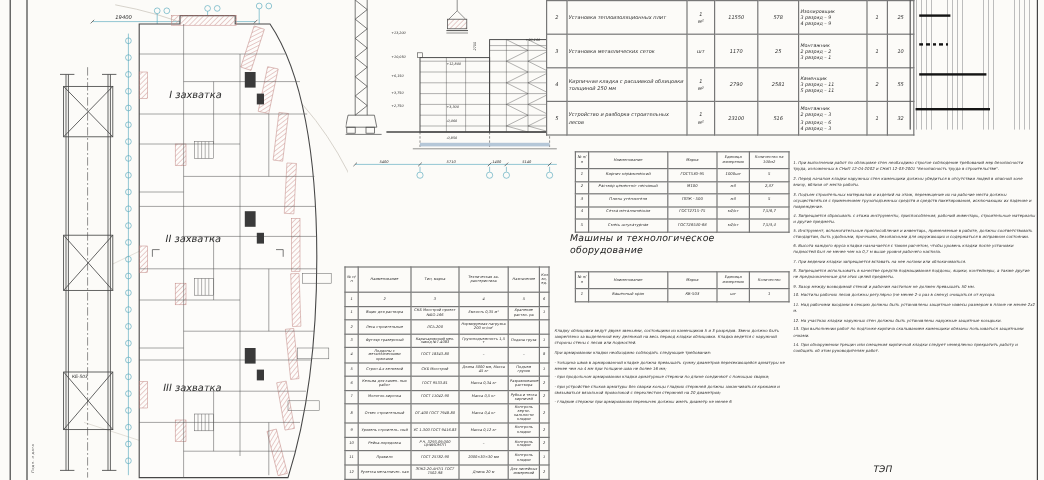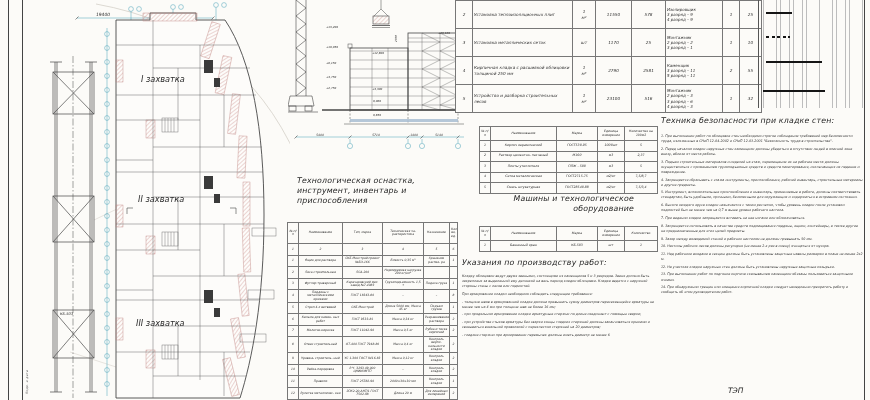--- a/index.html
+++ b/index.html
@@ -382,21 +382,20 @@
 
   <div class="schedule-chart">
     <div>
         <div class="bar" style="top: 12px; left: 7px; width: 26px;"></div>
         <div class="bar dashed" style="top: 36px; left: 7px; width: 24px;"></div>
         <div class="bar" style="top: 61px; left: 7px; width: 56px;"></div>
         <div class="bar" style="top: 90px; left: 4px; width: 62px;"></div>
       </div>
   </div>
 
-  <div class="abs h1" style="left:297px;top:176px;width:152px;">Технологическая оснастка, инструмент, инвентарь и приспособления</div>
   <table class="eq-table">
     <colgroup>
       <col style="width:11px">
         <col style="width:44px">
         <col style="width:40px">
       <col style="width:41px">
         <col style="width:26px">
         <col style="width:8px">
     </colgroup>
     <thead>
@@ -574,21 +573,21 @@
         <tr>
           <td>5</td>
           <td>Смесь штукатурная</td>
           <td>ГОСТ28540-88</td>
           <td>м2/кг</td>
           <td>7,5/3,4</td>
         </tr>
       </tbody>
   </table>
 
-  <div class="abs h1" style="left:499px;top:194px;width:135px;text-align:right;">Машины и технологическое оборудование</div>
+  <div class="abs h1" style="left:475px;top:194px;width:135px;">Машины и технологическое оборудование</div>
   <table class="mach-table sm-table">
     <colgroup>
       <col style="width:11px">
         <col style="width:66px">
         <col style="width:41px">
         <col style="width:27px">
         <col style="width:33px">
     </colgroup>
     <thead>
         <tr>
@@ -603,31 +602,29 @@
         <tr>
           <td>1</td>
           <td>Башенный кран</td>
           <td>КБ-503</td>
           <td>шт</td>
           <td>1</td>
         </tr>
       </tbody>
   </table>
 
-  <div class="abs h1" style="left:462px;top:258px;width:200px;">Указания по производству работ:</div>
   <div class="txt-block" style="left:462px;top:274px;width:194px;height:126px;overflow:hidden;">
       <div class="para">Кладку облицовки ведут двумя звеньями, состоящими из каменщиков 5 и 3 разрядов. Звено должно быть закреплено за выделенной ему делянкой на весь период кладки облицовки. Кладка ведется с наружной стороны стены с лесов или подмостей.</div>
       <div class="para">При армировании кладки необходимо соблюдать следующие требования:</div>
       <div class="para">- толщина швов в армированной кладке должна превышать сумму диаметров пересекающейся арматуры не менее чем на 4 мм при толщине шва не более 16 мм;</div>
       <div class="para">- при продольном армировании кладки арматурные стержни по длине соединяют с помощью сварки;</div>
       <div class="para">- при устройстве стыков арматуры без сварки концы гладких стержней должны заканчиваться крюками и связываться вязальной проволокой с перехлестом стержней на 20 диаметров;</div>
       <div class="para">- гладкие стержни при армировании перемычек должны иметь диаметр не менее 6</div>
     </div>
 
-  <div class="abs h1" style="left:661px;top:116px;width:205px;">Техника безопасности при кладке стен:</div>
   <div class="txt-block" style="left:661px;top:134px;width:202px;height:250px;overflow:hidden;">
       <div class="para">1. При выполнении работ по облицовке стен необходимо строгое соблюдение требований мер безопасности труда, изложенных в СНиП 12-04-2002 и СНиП 12-03-2001 "Безопасность труда в строительстве".</div>
       <div class="para">2. Перед началом кладки наружных стен каменщики должны убедиться в отсутствии людей в опасной зоне внизу, вблизи от места работы.</div>
       <div class="para">3. Подъем строительных материалов и изделий на этаж, перемещение их на рабочие места должны осуществляться с применением грузоподъемных средств и средств пакетирования, исключающих их падение и повреждение.</div>
       <div class="para">4. Запрещается сбрасывать с этажа инструменты, приспособления, рабочий инвентарь, строительные материалы и другие предметы.</div>
       <div class="para">5. Инструмент, вспомогательные приспособления и инвентарь, применяемые в работе, должны соответствовать стандартам, быть удобными, прочными, безопасными для окружающих и содержаться в исправном состоянии.</div>
       <div class="para">6. Высота каждого яруса кладки назначается с таким расчетом, чтобы уровень кладки после установки подмостей был не менее чем на 0,7 м выше уровня рабочего настила.</div>
       <div class="para">7. При ведении кладки запрещается вставать на нее ногами или облокачиваться.</div>
       <div class="para">8. Запрещается использовать в качестве средств подмащивания поддоны, ящики, контейнеры, а также другие не предназначенные для этих целей предметы.</div>
       <div class="para">9. Зазор между возводимой стеной и рабочим настилом не должен превышать 50 мм.</div>

